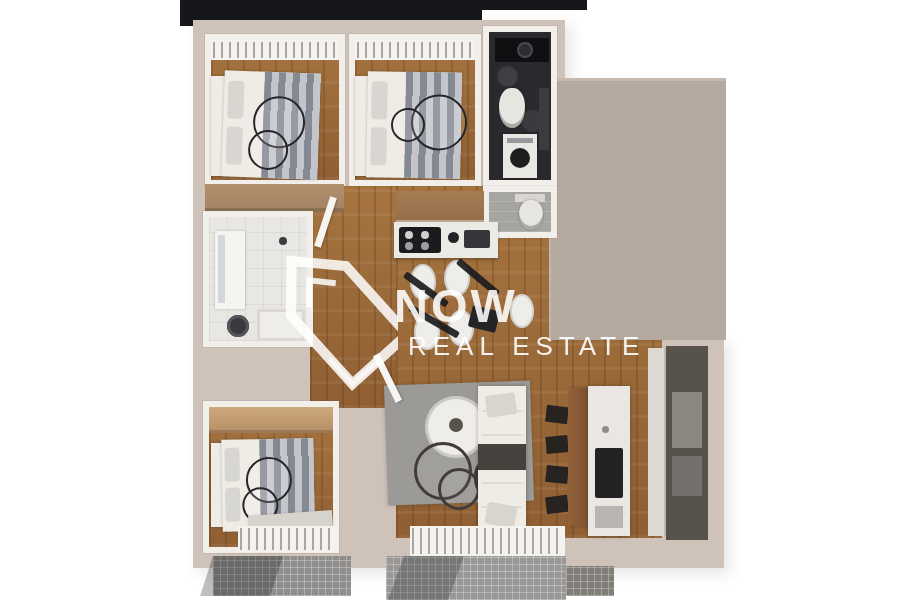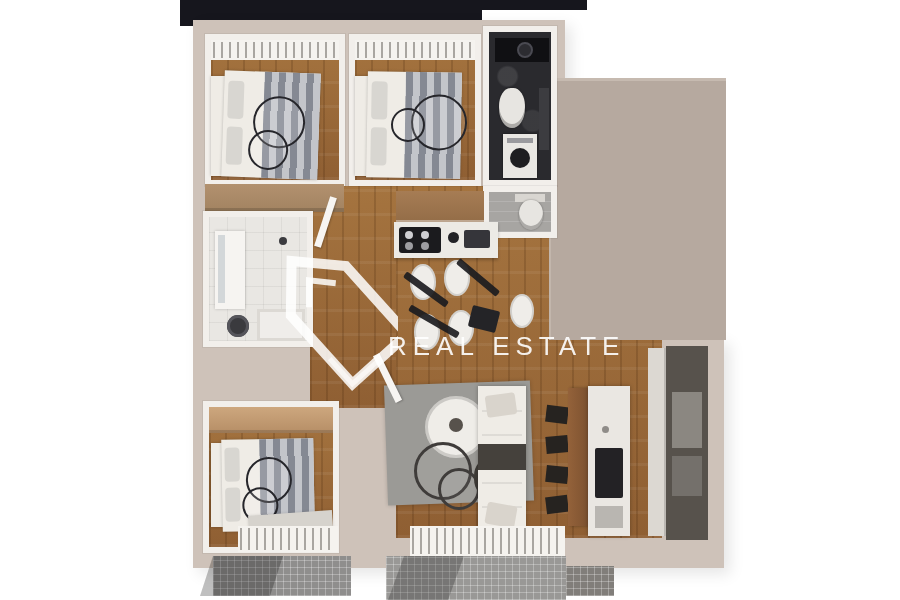--- a/index.html
+++ b/index.html
@@ -192,15 +192,16 @@
   <div class="abs" style="left:322px;top:196px;width:7px;height:52px;background:#f7f5f2;transform:rotate(18deg);box-shadow:1px 1px 2px rgba(0,0,0,0.25);"></div>
   <div class="abs" style="left:384px;top:352px;width:7px;height:52px;background:#f7f5f2;transform:rotate(-26deg);box-shadow:1px 1px 2px rgba(0,0,0,0.25);"></div>
 
   <svg class="abs" style="left:276px;top:224px;" width="122" height="178" viewBox="0 0 122 178">
     <g transform="rotate(-42 61 89)" fill="none" stroke="rgba(255,255,255,0.85)">
       <path d="M25 60 L62 20 L99 60 L99 152 L25 152 Z" stroke-width="10"></path>
       <path d="M44 66 L62 46 L80 66" stroke-width="6"></path>
       <path d="M25 118 L25 152 L60 152" stroke-width="5" opacity="0.7"></path>
     </g>
   </svg>
-  <div class="abs wm-sub" style="left:388px;top:333px;">REAL ESTATE</div>
+  <div class="abs wm-title" style="left:394px;top:282px;">NOW</div>
+  <div class="abs wm-sub" style="left:408px;top:333px;">REAL ESTATE</div>
 
 </div>
 
 </body></html>

